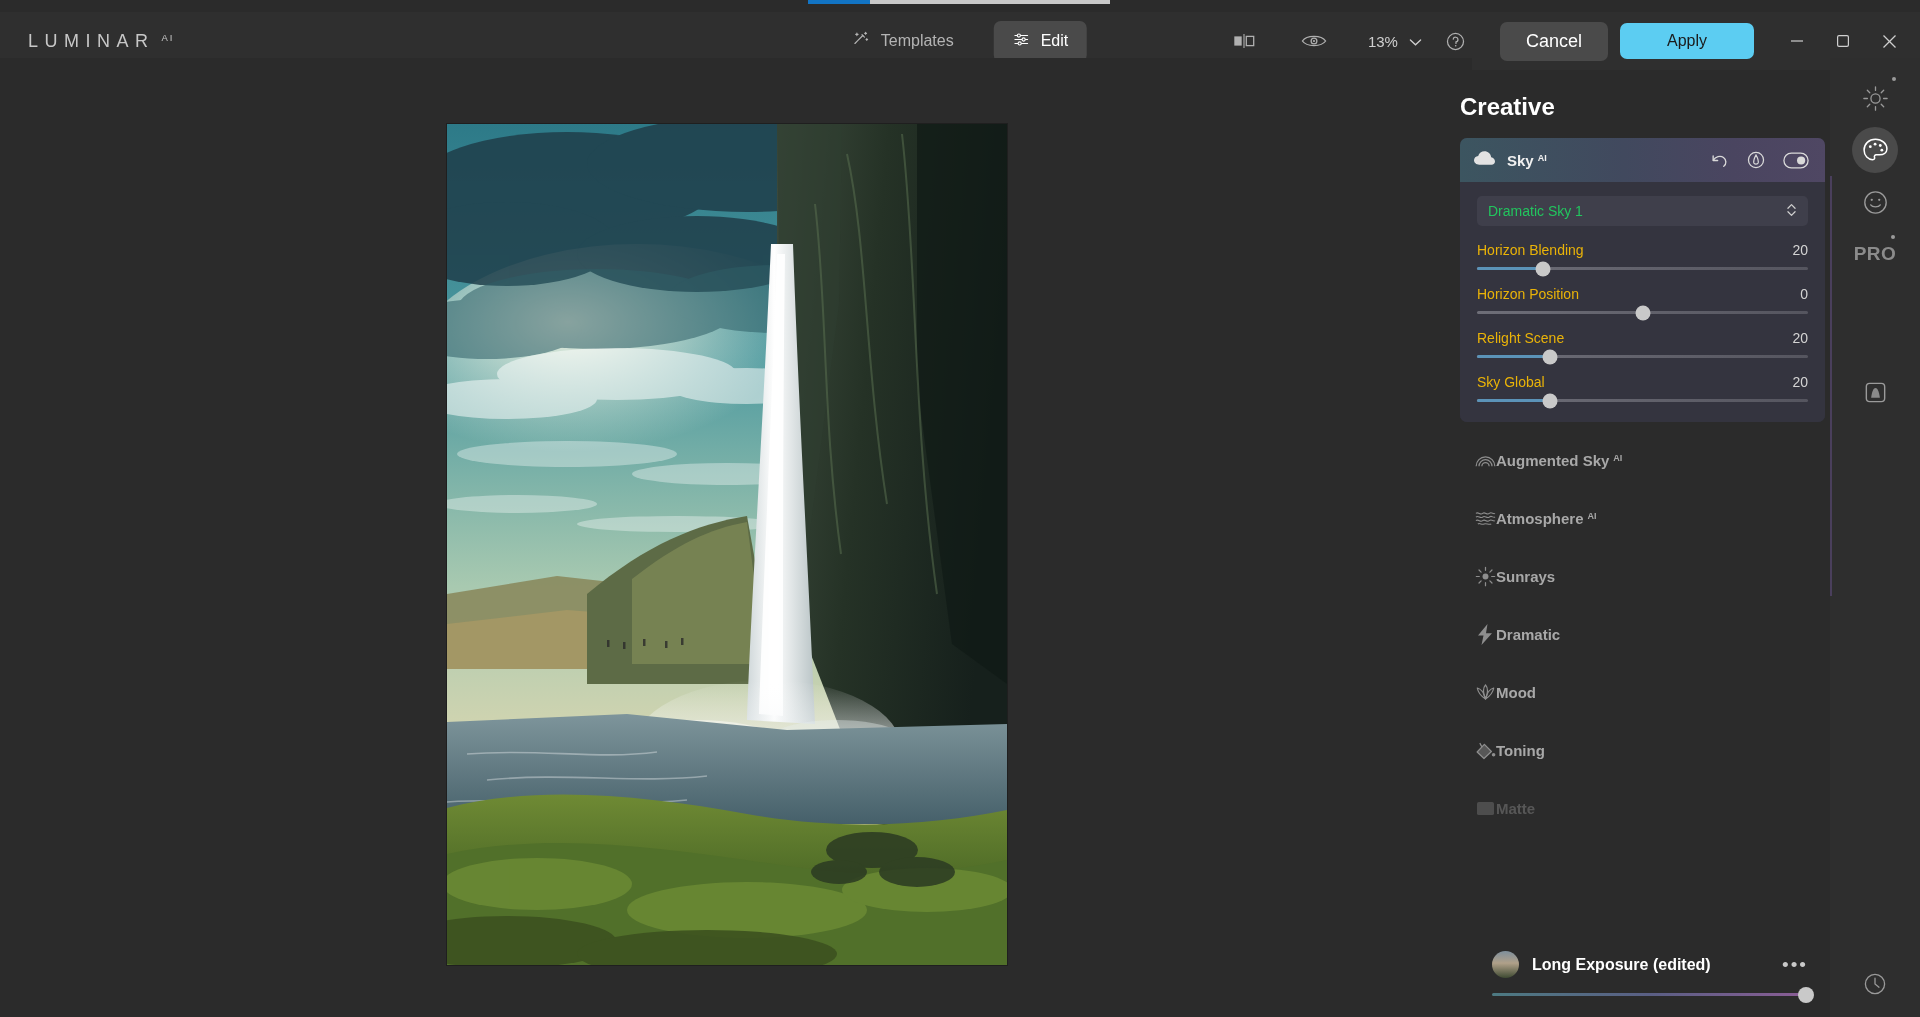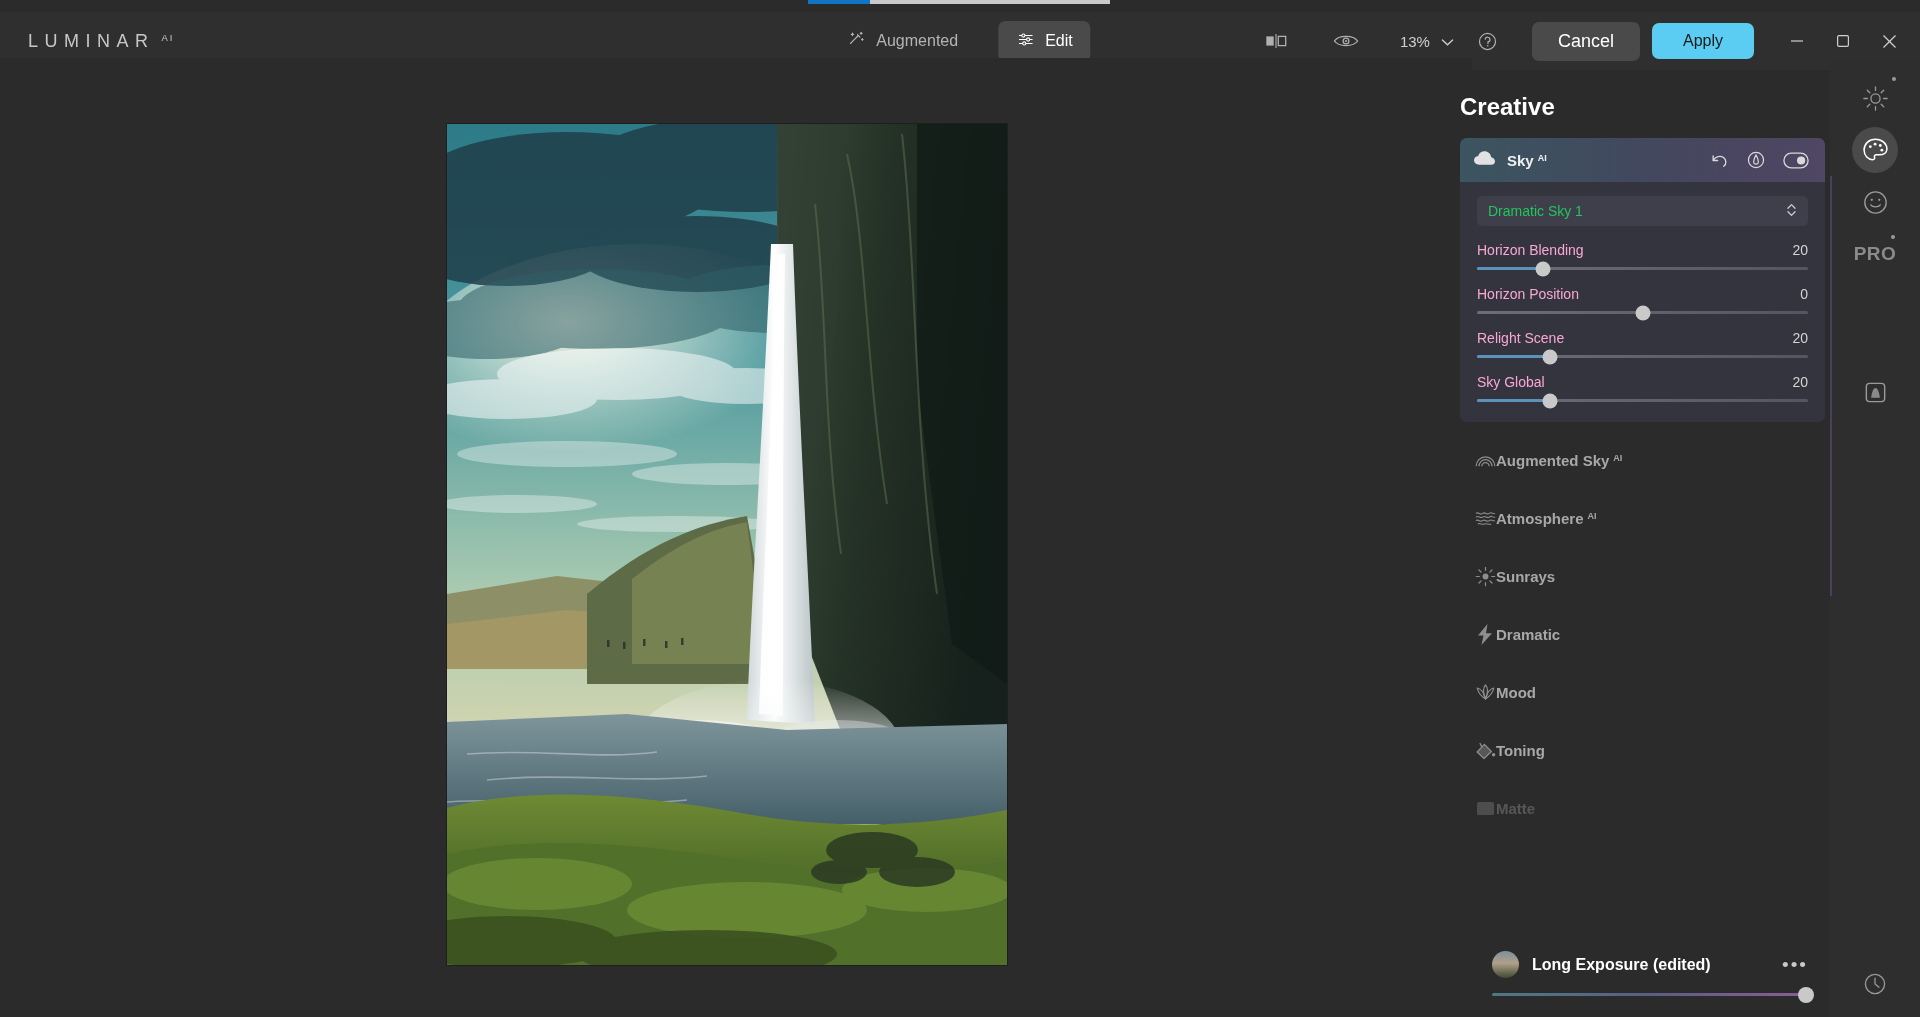--- a/index.html
+++ b/index.html
@@ -48,21 +48,21 @@
     display: flex; align-items: center; gap: 0px; padding-right: 0px;
   }
   .icon-btn { width: 44px; height: 44px; display:flex; align-items:center; justify-content:center; color:#b0b0b0; cursor:pointer;}
   .zoom-box { display:flex; align-items:center; gap:11px; color:#cfcfcf; font-size:15px; cursor:pointer; margin: 0 12px 0 18px; justify-content: center;}
   .btn-cancel {
     background: #4a4a4a; color: #fff; border-radius: 7px;
     padding: 9px 26px; font-size: 18px; cursor: pointer; margin-left: 14px;
   }
   .btn-apply {
     background: #5ccdf2; color: #1a1a1a; border-radius: 7px;
-    padding: 9px 31px; font-size: 16px; cursor: pointer; margin-left: 12px;
+    padding: 9px 47px; font-size: 16px; cursor: pointer; margin-left: 12px;
   }
   .win-ctrls { display:flex; align-items:center; margin-left: 20px; }
   .win-btn { width: 46px; height: 58px; display:flex; align-items:center; justify-content:center; color:#cfcfcf; cursor:pointer;}
 
   
   .canvas-area {
     position: absolute; left: 0; top: 58px; width: 1472px; height: 959px;
     background: #2b2b2b;
   }
   .photo {
@@ -98,21 +98,21 @@
   .tool-card-body { padding: 14px 17px 20px 17px; background:#34343f; }
   .select {
     height: 30px; background: #3f3f4b; border-radius: 5px;
     display:flex; align-items:center; padding: 0 11px;
     color:#22c55e; font-size:14px; cursor:pointer;
   }
   .select .chev { margin-left:auto; color:#cfcfcf; font-size:12px; line-height:1;}
 
   .sl { margin-top: 16px; }
   .sl-row { display:flex; align-items:baseline; }
-  .sl-label { color:#f9a8d4; font-size:14px; }
+  .sl-label { color:#eab308; font-size:14px; }
   .sl-val { margin-left:auto; color:#d4d4d4; font-size:14px; }
   .sl-track {
     position:relative; margin-top: 9px; height: 3px; border-radius:2px;
     background: linear-gradient(90deg,#6e6e78 0%, #55555f 100%);
     cursor:pointer;
   }
   .sl-fill { position:absolute; left:0; top:0; height:3px; border-radius:2px; background:#5b93b8; }
   .sl-thumb {
     position:absolute; top:50%; width:15px; height:15px; border-radius:50%;
     background:#c9c9c9; transform: translate(-50%,-50%); cursor:grab;
@@ -198,21 +198,21 @@
       <div class="tab">
         <span>
           <svg width="19" height="19" viewBox="0 0 24 24" fill="none" stroke="currentColor" stroke-width="1.5" stroke-linecap="round">
             <path d="M14 7 L7.5 13.5 L4 17"></path>
             <path d="M13 6 L16 9"></path>
             <path d="M6.5 4 v3 M5 5.5 h3"></path>
             <path d="M17.5 3 v2.4 M16.3 4.2 h2.4"></path>
             <path d="M19 11 v2 M18 12 h2"></path>
           </svg>
         </span>
-        <span>Augmented</span>
+        <span>Templates</span>
       </div>
       <div class="tab active">
         <span>
           <svg width="19" height="19" viewBox="0 0 24 24" fill="none" stroke="currentColor" stroke-width="1.4" stroke-linecap="round">
             <path d="M4 7h16"></path>
               <circle cx="9" cy="7" r="2" fill="#4a4a4a"></circle>
             <path d="M4 12h16"></path>
               <circle cx="15" cy="12" r="2" fill="#4a4a4a"></circle>
             <path d="M4 17h16"></path>
               <circle cx="10" cy="17" r="2" fill="#4a4a4a"></circle>

